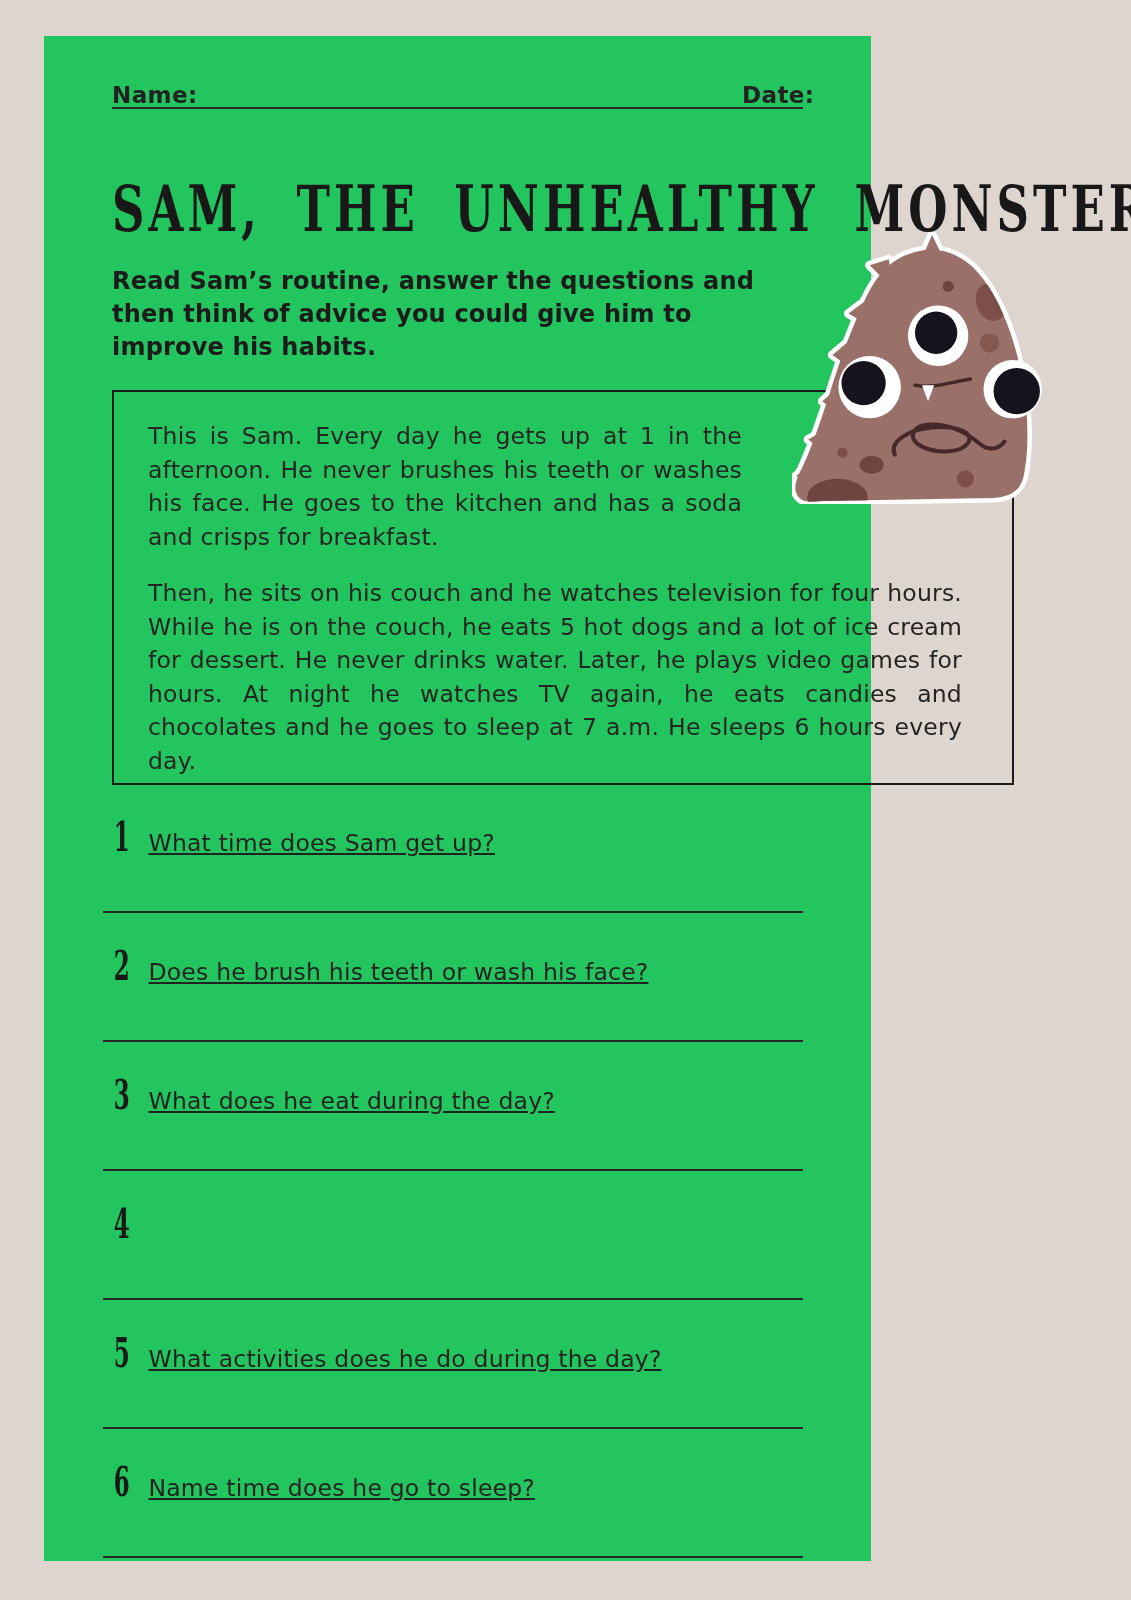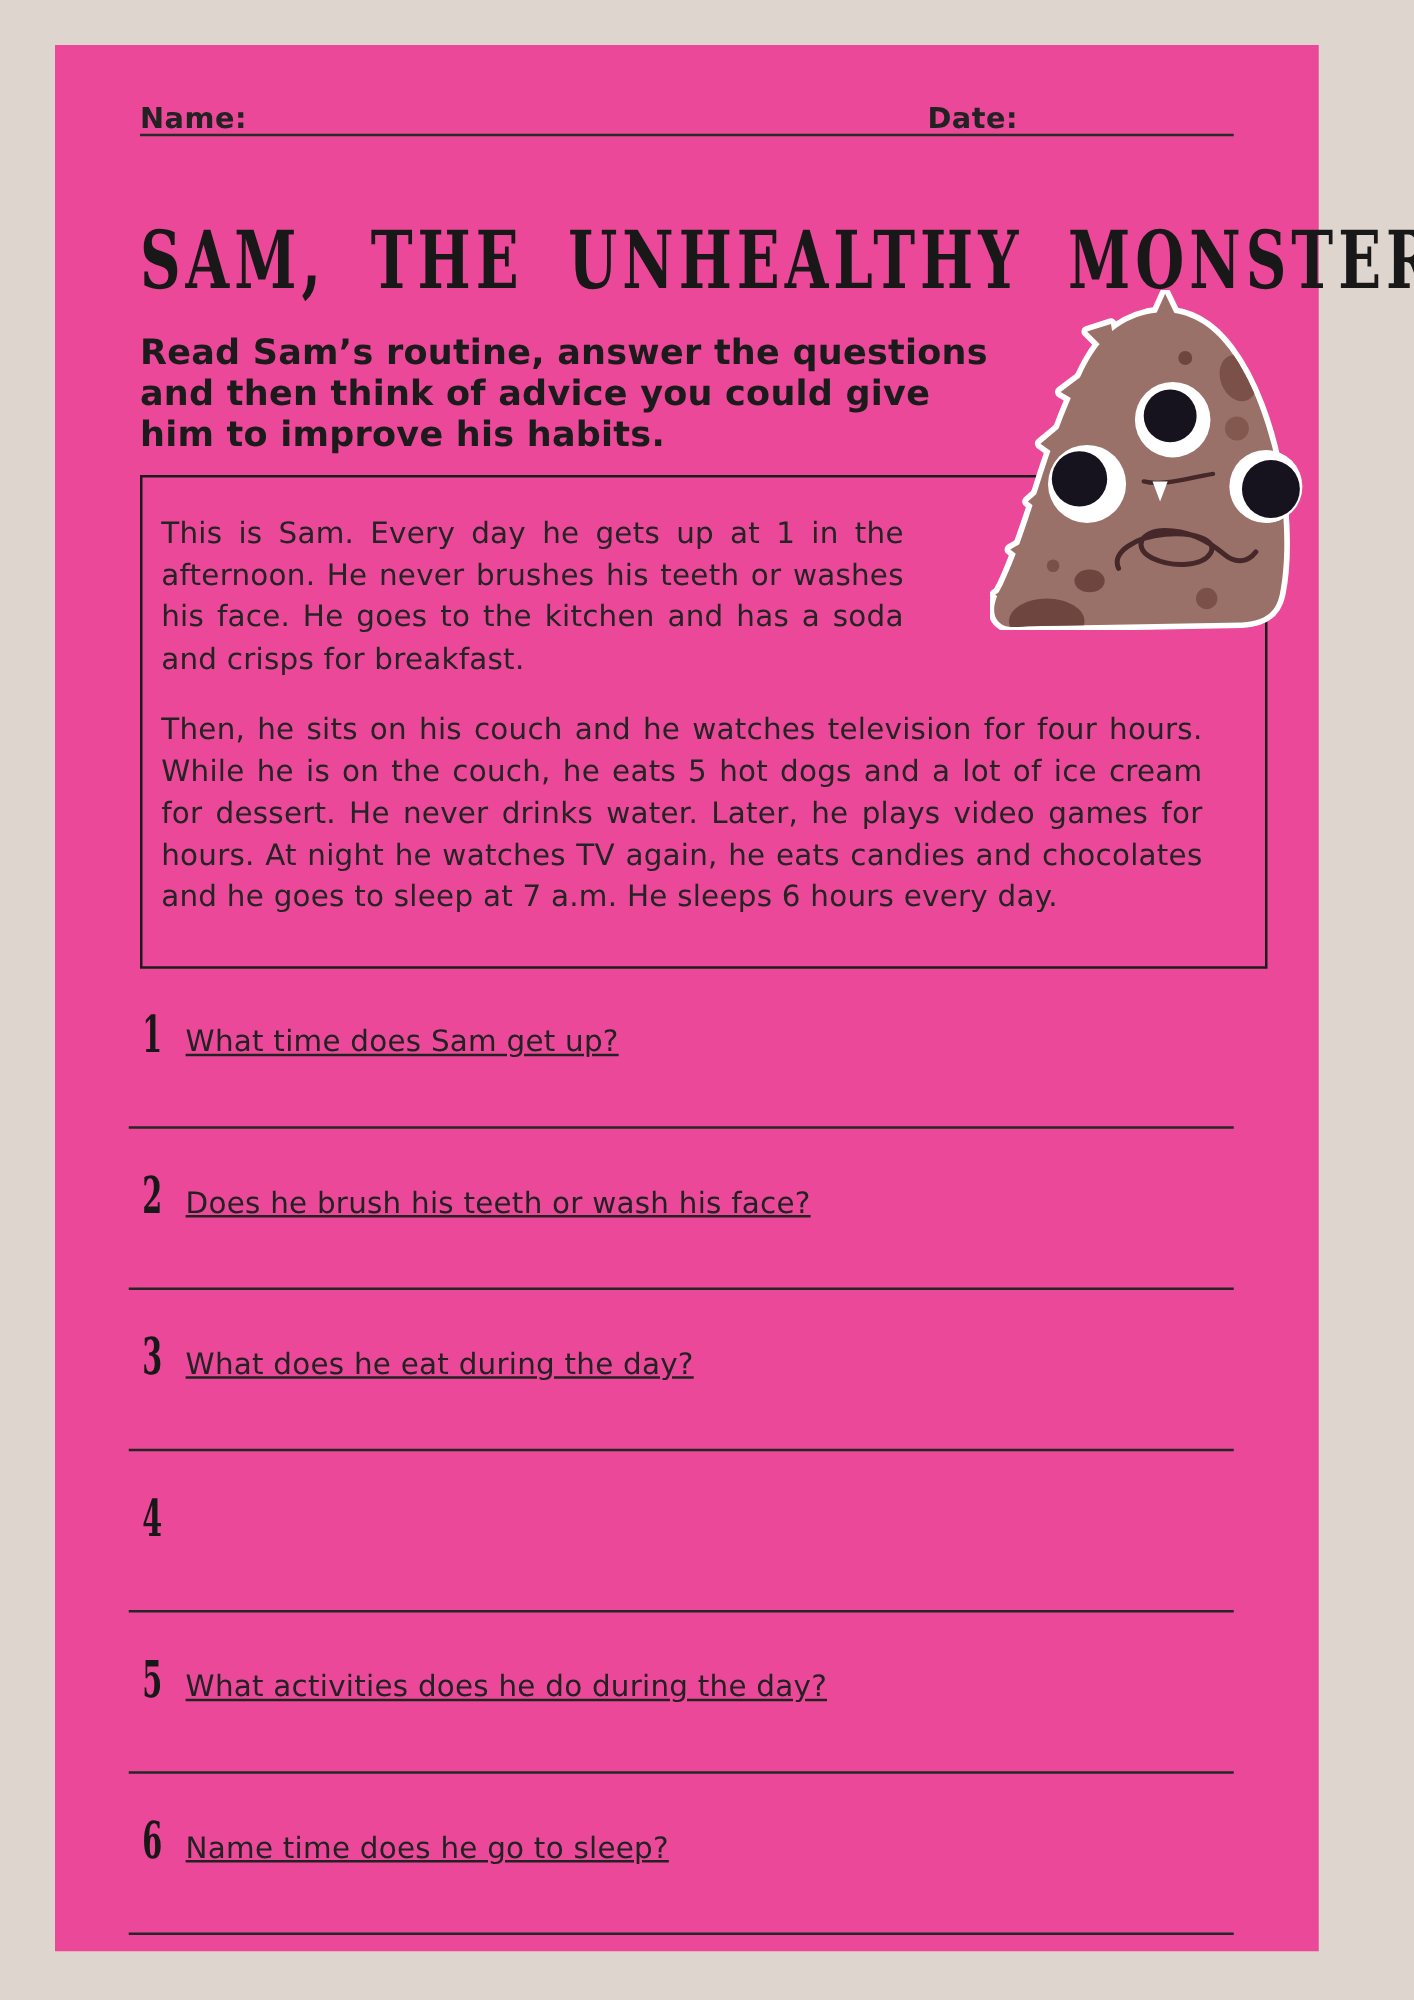--- a/index.html
+++ b/index.html
@@ -6,22 +6,22 @@
   html, body { width: 1131px; height: 1600px; }
   body {
     background: #ded5ce;
     font-family: "DejaVu Sans", "Liberation Sans", sans-serif;
     color: #1e1e1e;
     overflow: hidden;
   }
   .page {
     position: absolute;
     left: 44px; top: 36px;
-    width: 1011px; height: 1525px;
-    background: #ec4899;
+    width: 827px; height: 1525px;
+    background: #22c55e;
   }
   .content {
     position: relative;
     height: 100%;
     padding: 0 68px;
   }
 
   
   .header-row {
     position: relative;
@@ -53,35 +53,35 @@
     word-spacing: 16px;
     transform: scale(1.0, 1.42);
     transform-origin: left top;
     color: #181818;
   }
 
   
   .instructions {
     margin-top: 30px;
     width: 700px;
-    font-size: 28px;
+    font-size: 24px;
     line-height: 33px;
     font-weight: 700;
     letter-spacing: 0.2px;
     color: #1b1b1b;
   }
 
   
   .passage-box {
     position: relative;
-    margin-top: 16px;
+    margin-top: 26px;
     width: 902px;
     min-height: 395px;
     border: 2.5px solid #1c1c1c;
-    padding: 28px 50px 0 15px;
+    padding: 28px 50px 0 34px;
     z-index: 1;
   }
   .passage-box p {
     font-size: 23.5px;
     line-height: 33.5px;
     letter-spacing: 0.2px;
     text-align: justify;
     color: #242424;
   }
   .p1 { width: 594px; }

